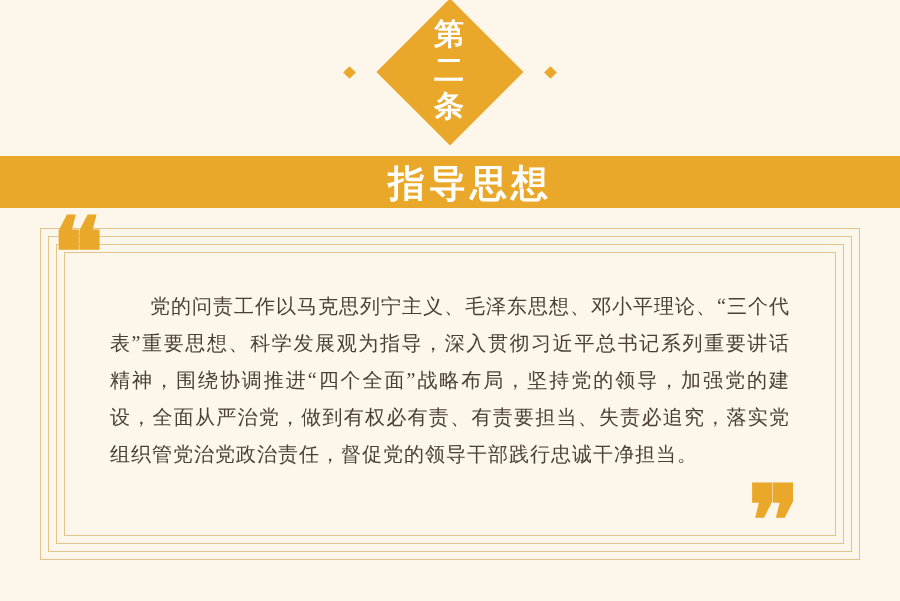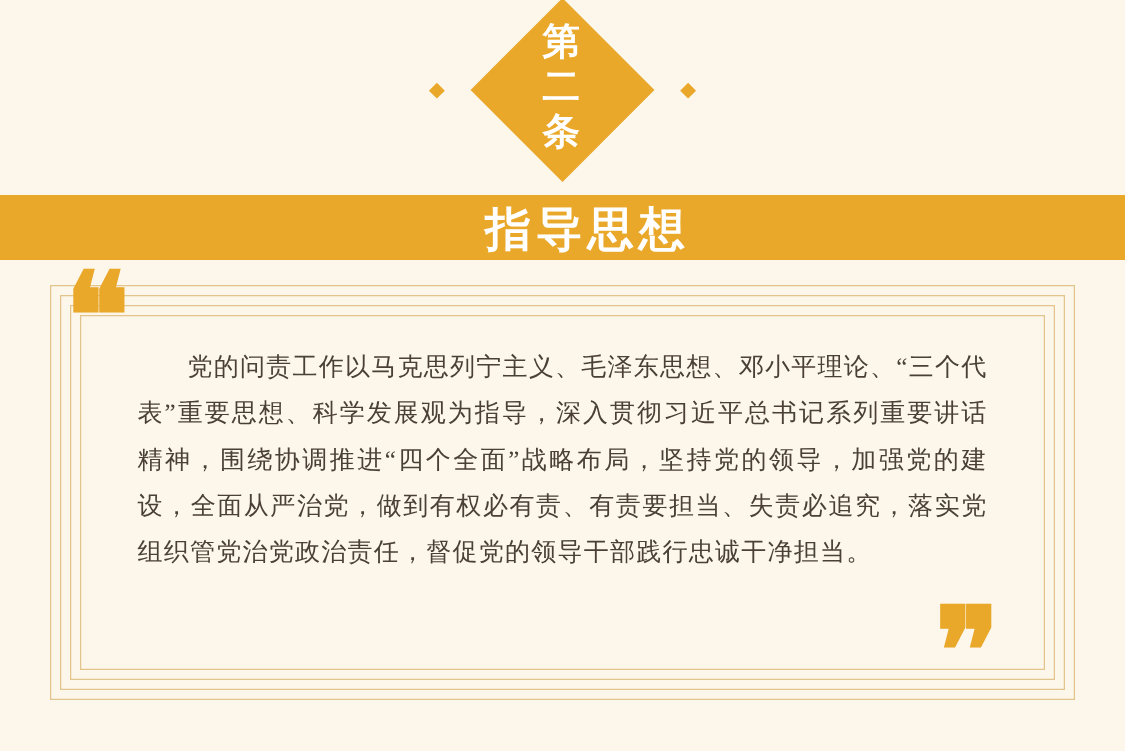--- a/index.html
+++ b/index.html
@@ -122,21 +122,21 @@
   .quote.close {
     left: 748px;
     top: 474px;
     font-size: 96px;
   }
 
   
   .body-copy {
     position: absolute;
     left: 110px;
-    top: 276px;
+    top: 288px;
     width: 680px;
     color: #4a4036;
     font-family: "Liberation Serif", serif;
     font-size: 20px;
     line-height: 37px;
     text-align: justify;
     text-justify: inter-ideograph;
     text-indent: 2em;
     letter-spacing: 1px;
   }

